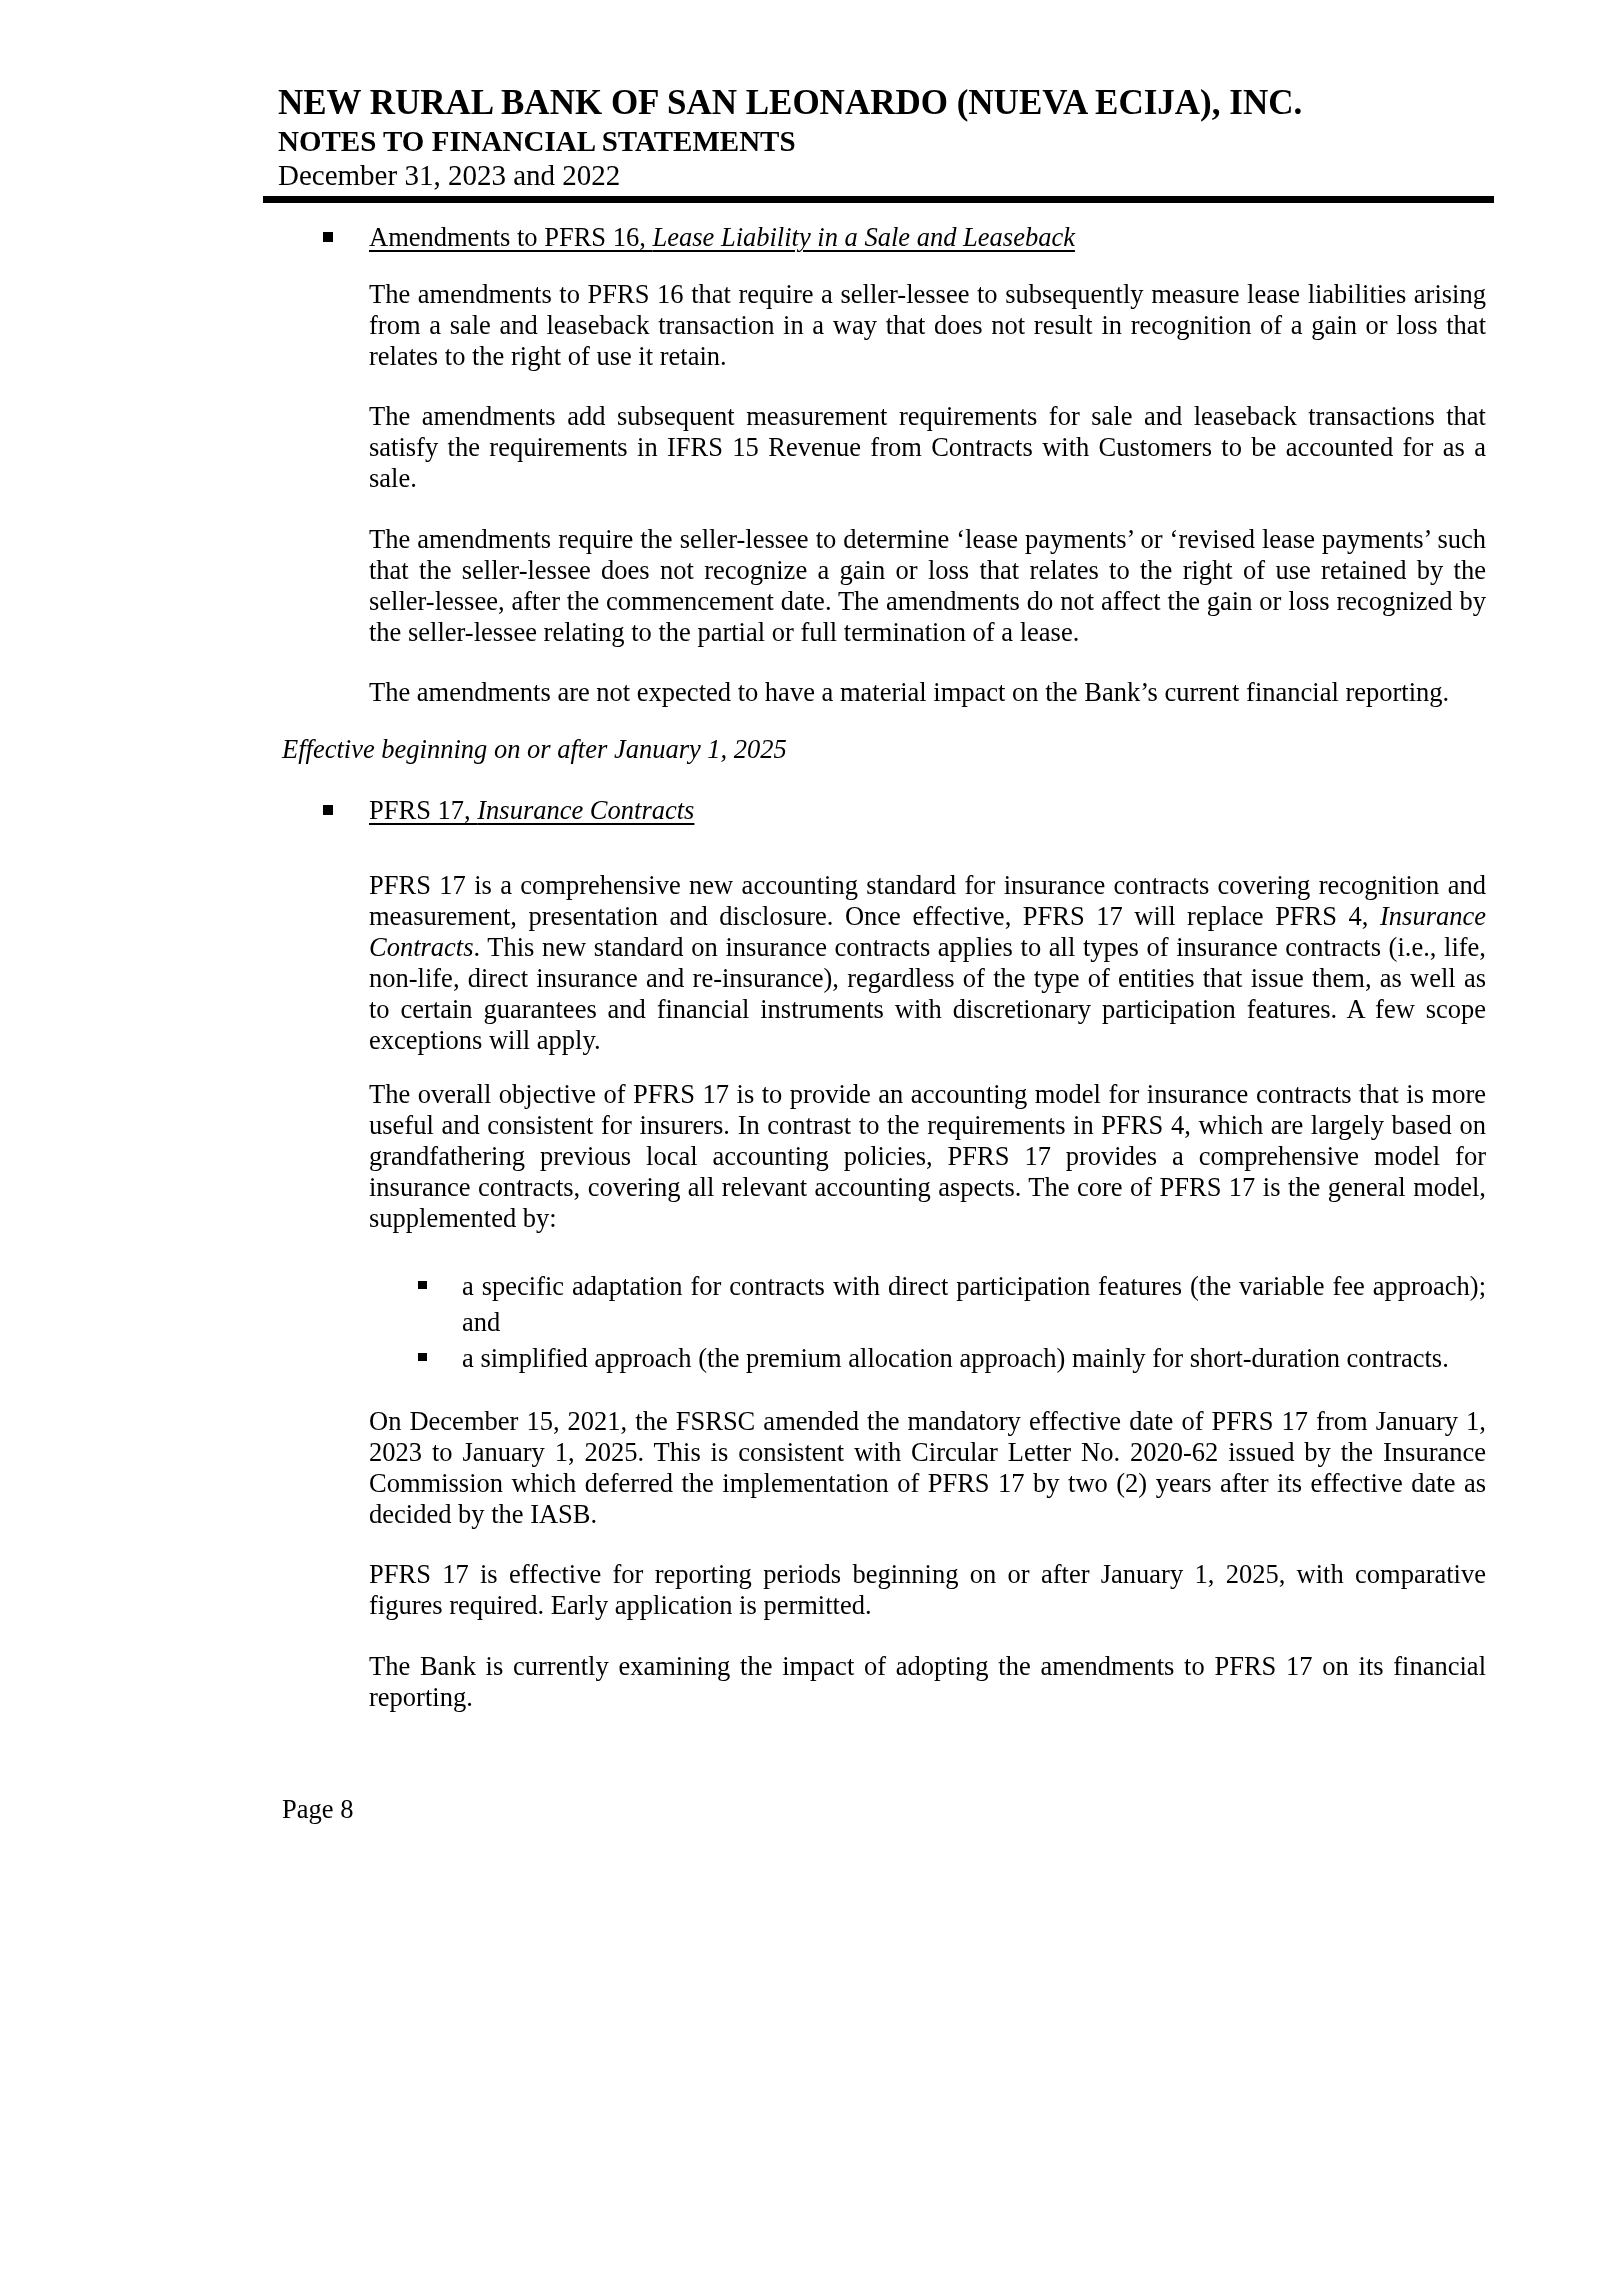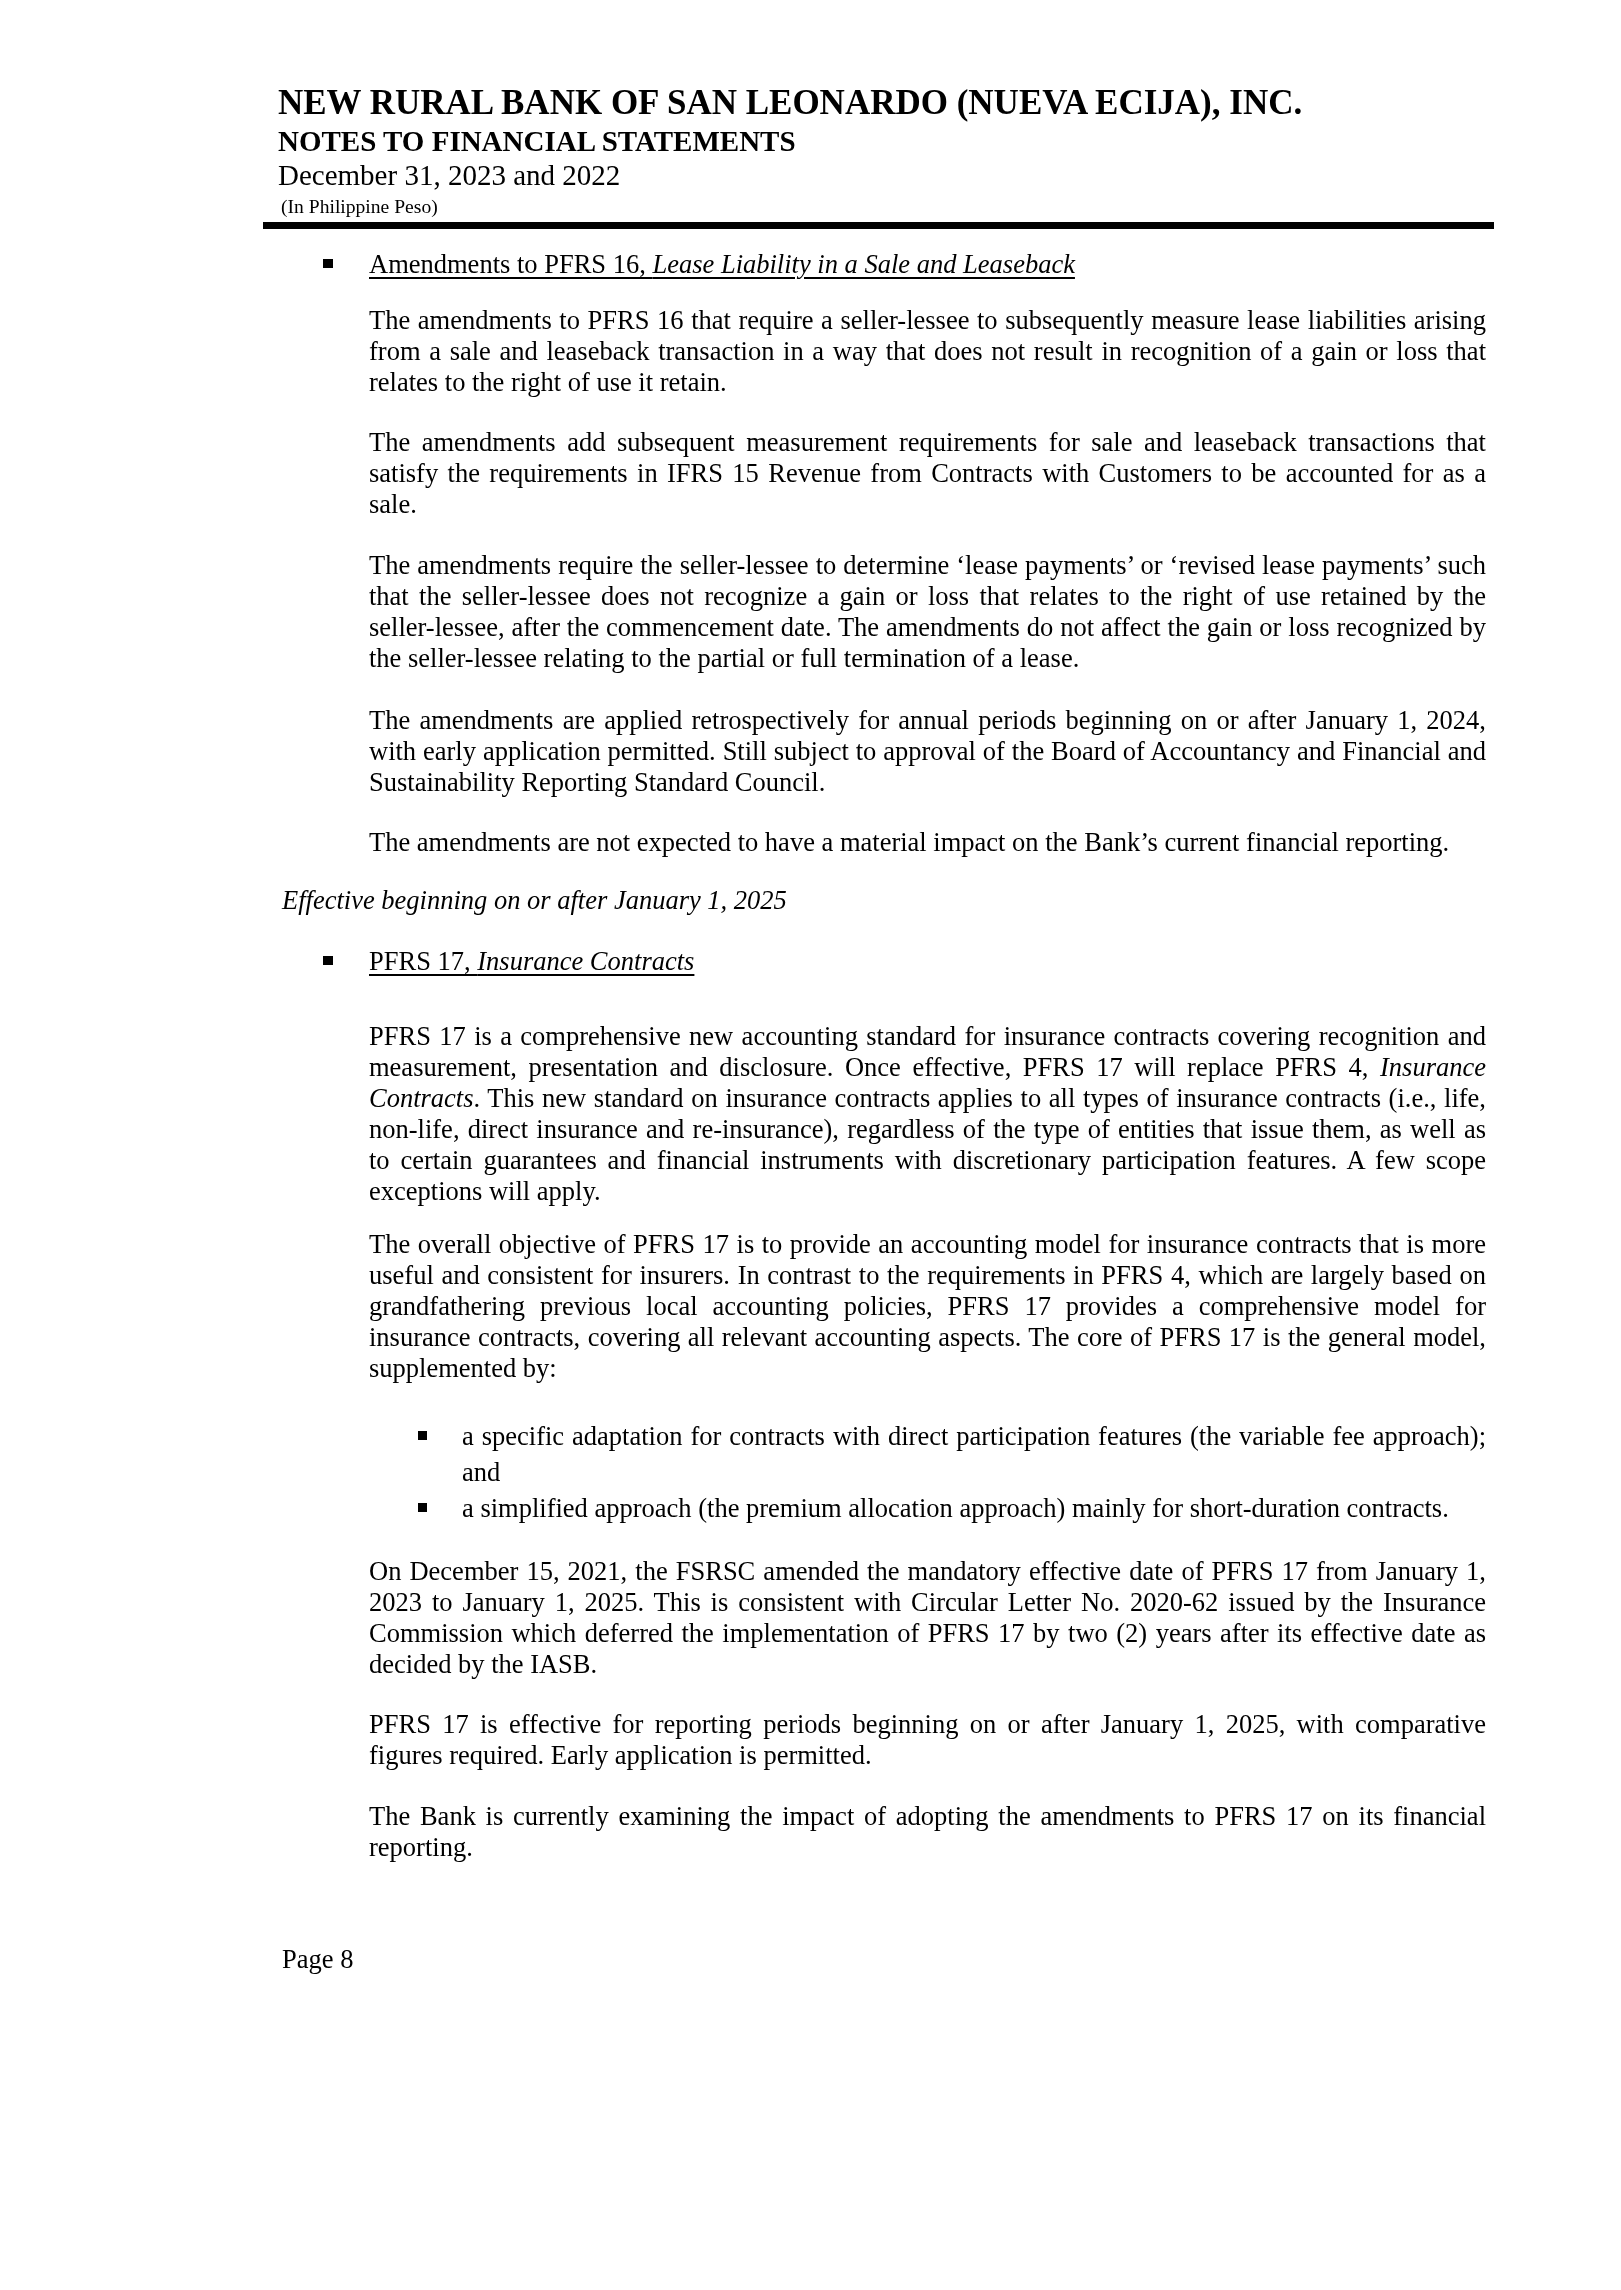--- a/index.html
+++ b/index.html
@@ -72,35 +72,33 @@
 </style>
 </head>
 <body>
 
 <div class="page">
 
   <header>
     <div class="h-title">NEW RURAL BANK OF SAN LEONARDO (NUEVA ECIJA), INC.</div>
     <div class="h-sub">NOTES TO FINANCIAL STATEMENTS</div>
     <div class="h-date">December 31, 2023 and 2022</div>
-    <div class="h-peso">(In Philippine Peso)</div>
     <div class="h-rule"></div>
   </header>
 
   <main class="content">
 
     <div class="bullet-item h1-item">
       <span class="bullet-sq"></span>
       <span class="u"><span>Amendments to PFRS 16, </span><em>Lease Liability in a Sale and Leaseback</em></span>
     </div>
 
     <p class="para mt26">The amendments to PFRS 16 that require a seller-lessee to subsequently measure lease liabilities arising from a sale and leaseback transaction in a way that does not result in recognition of a gain or loss that relates to the right of use it retain.</p>
     <p class="para">The amendments add subsequent measurement requirements for sale and leaseback transactions that satisfy the requirements in IFRS 15 Revenue from Contracts with Customers to be accounted for as a sale.</p>
     <p class="para mt31">The amendments require the seller-lessee to determine ‘lease payments’ or ‘revised lease payments’ such that the seller-lessee does not recognize a gain or loss that relates to the right of use retained by the seller-lessee, after the commencement date. The amendments do not affect the gain or loss recognized by the seller-lessee relating to the partial or full termination of a lease.</p>
-    <p class="para mt32">The amendments are applied retrospectively for annual periods beginning on or after January 1, 2024, with early application permitted. Still subject to approval of the Board of Accountancy and Financial and Sustainability Reporting Standard Council.</p>
     <p class="para">The amendments are not expected to have a material impact on the Bank’s current financial reporting.</p>
 
     <div class="section-heading">Effective beginning on or after January 1, 2025</div>
 
     <div class="bullet-item h2-item">
       <span class="bullet-sq"></span>
       <span class="u"><span>PFRS 17, </span><em>Insurance Contracts</em></span>
     </div>
 
     <p class="para mt33"><span>PFRS 17 is a comprehensive new accounting standard for insurance contracts covering recognition and measurement, presentation and disclosure. Once effective, PFRS 17 will replace PFRS 4, </span><em>Insurance Contracts</em><span>. This new standard on insurance contracts applies to all types of insurance contracts (i.e., life, non-life, direct insurance and re-insurance), regardless of the type of entities that issue them, as well as to certain guarantees and financial instruments with discretionary participation features. A few scope exceptions will apply.</span></p>

